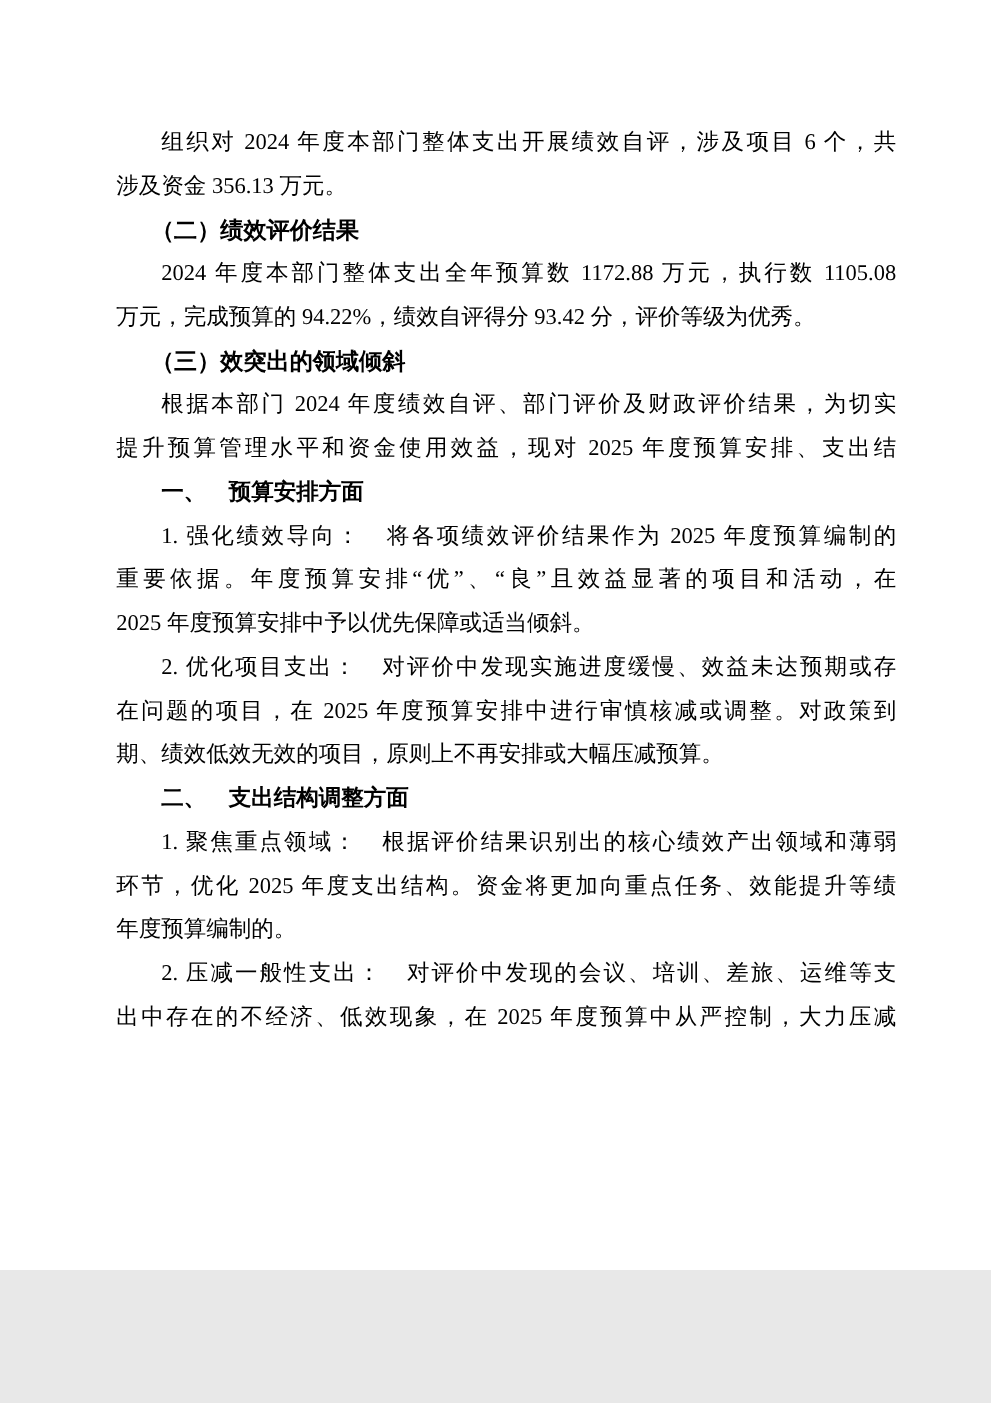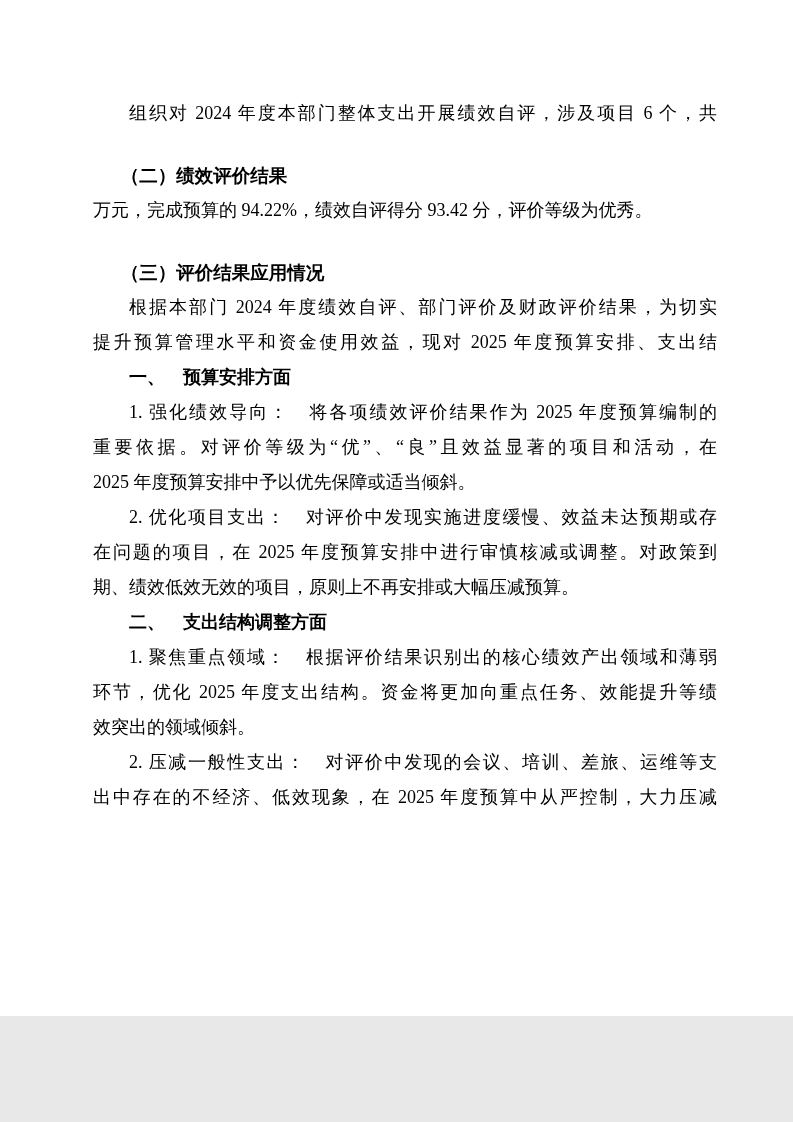--- a/index.html
+++ b/index.html
@@ -38,65 +38,66 @@
     text-indent: 2em;
   }
   
   .para.h .line {
     font-family: "Liberation Sans", "DejaVu Sans", sans-serif;
     font-weight: 700;
     font-size: 18.5px;
   }
   .para.h .line.first {
     text-indent: 1.5em;
-    margin-top: 27px;
   }
   
   .para.sub .line { font-weight: 700; }
 </style>
 </head>
 <body>
 
 <div class="page">
   <div class="doc">
       <div class="para b">
         <div class="line first fill">组织对 2024 年度本部门整体支出开展绩效自评，涉及项目 6 个，共</div>
+        <div class="line">涉及资金 356.13 万元。</div>
       </div>
       <div class="para h">
         <div class="line first">（二）绩效评价结果</div>
       </div>
       <div class="para b">
+        <div class="line first fill">2024 年度本部门整体支出全年预算数 1172.88 万元，执行数 1105.08</div>
         <div class="line">万元，完成预算的 94.22%，绩效自评得分 93.42 分，评价等级为优秀。</div>
       </div>
       <div class="para h">
-        <div class="line first">（三）评价结果应用情况</div>
+        <div class="line first">（三）效突出的领域倾斜</div>
       </div>
       <div class="para b">
         <div class="line first fill">根据本部门 2024 年度绩效自评、部门评价及财政评价结果，为切实</div>
         <div class="line fill">提升预算管理水平和资金使用效益，现对 2025 年度预算安排、支出结</div>
       </div>
       <div class="para sub">
         <div class="line first">一、　预算安排方面</div>
       </div>
       <div class="para b">
         <div class="line first fill">1. 强化绩效导向：　将各项绩效评价结果作为 2025 年度预算编制的</div>
-        <div class="line fill">重要依据。对评价等级为“优”、“良”且效益显著的项目和活动，在</div>
+        <div class="line fill">重要依据。年度预算安排“优”、“良”且效益显著的项目和活动，在</div>
         <div class="line">2025 年度预算安排中予以优先保障或适当倾斜。</div>
       </div>
       <div class="para b">
         <div class="line first fill">2. 优化项目支出：　对评价中发现实施进度缓慢、效益未达预期或存</div>
         <div class="line fill">在问题的项目，在 2025 年度预算安排中进行审慎核减或调整。对政策到</div>
         <div class="line">期、绩效低效无效的项目，原则上不再安排或大幅压减预算。</div>
       </div>
       <div class="para sub">
         <div class="line first">二、　支出结构调整方面</div>
       </div>
       <div class="para b">
         <div class="line first fill">1. 聚焦重点领域：　根据评价结果识别出的核心绩效产出领域和薄弱</div>
         <div class="line fill">环节，优化 2025 年度支出结构。资金将更加向重点任务、效能提升等绩</div>
-        <div class="line">效突出的领域倾斜。</div>
+        <div class="line">年度预算编制的。</div>
       </div>
       <div class="para b">
         <div class="line first fill">2. 压减一般性支出：　对评价中发现的会议、培训、差旅、运维等支</div>
         <div class="line fill">出中存在的不经济、低效现象，在 2025 年度预算中从严控制，大力压减</div>
       </div>
     </div>
 </div>
 
 </body></html>

